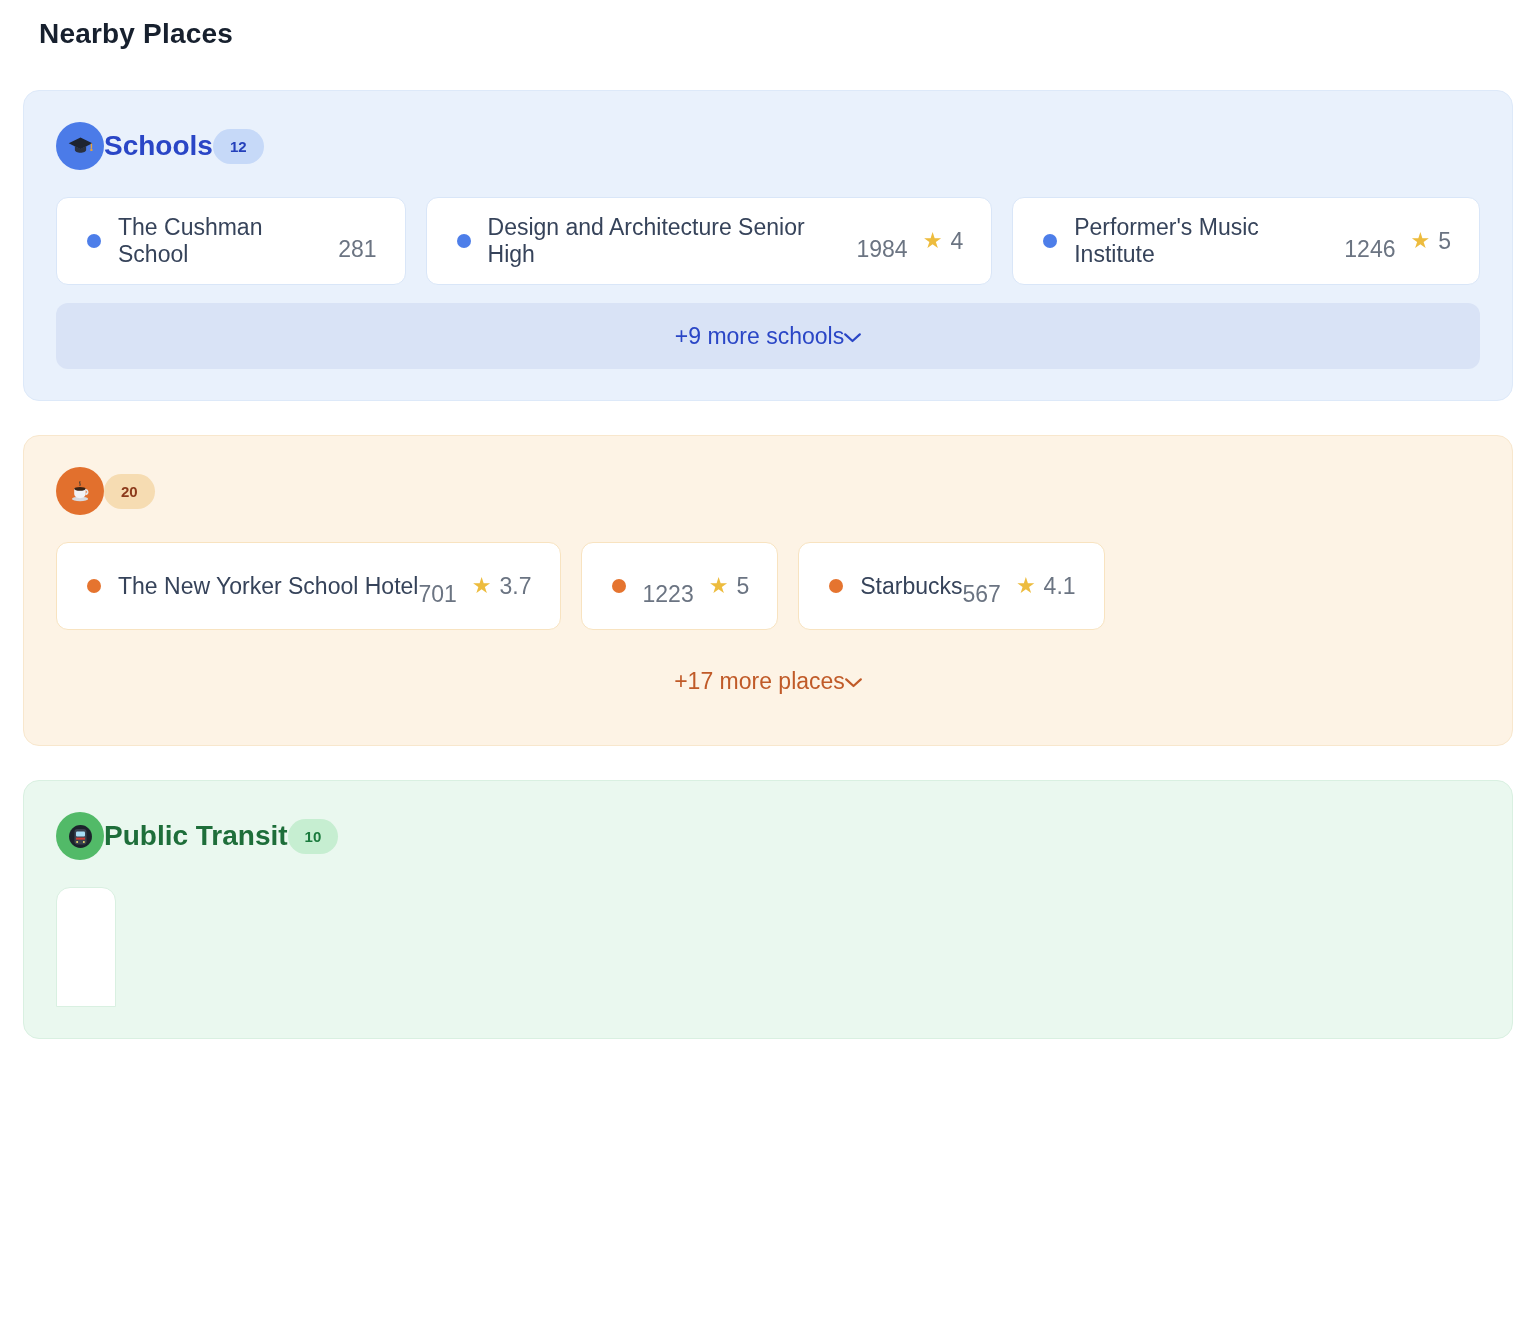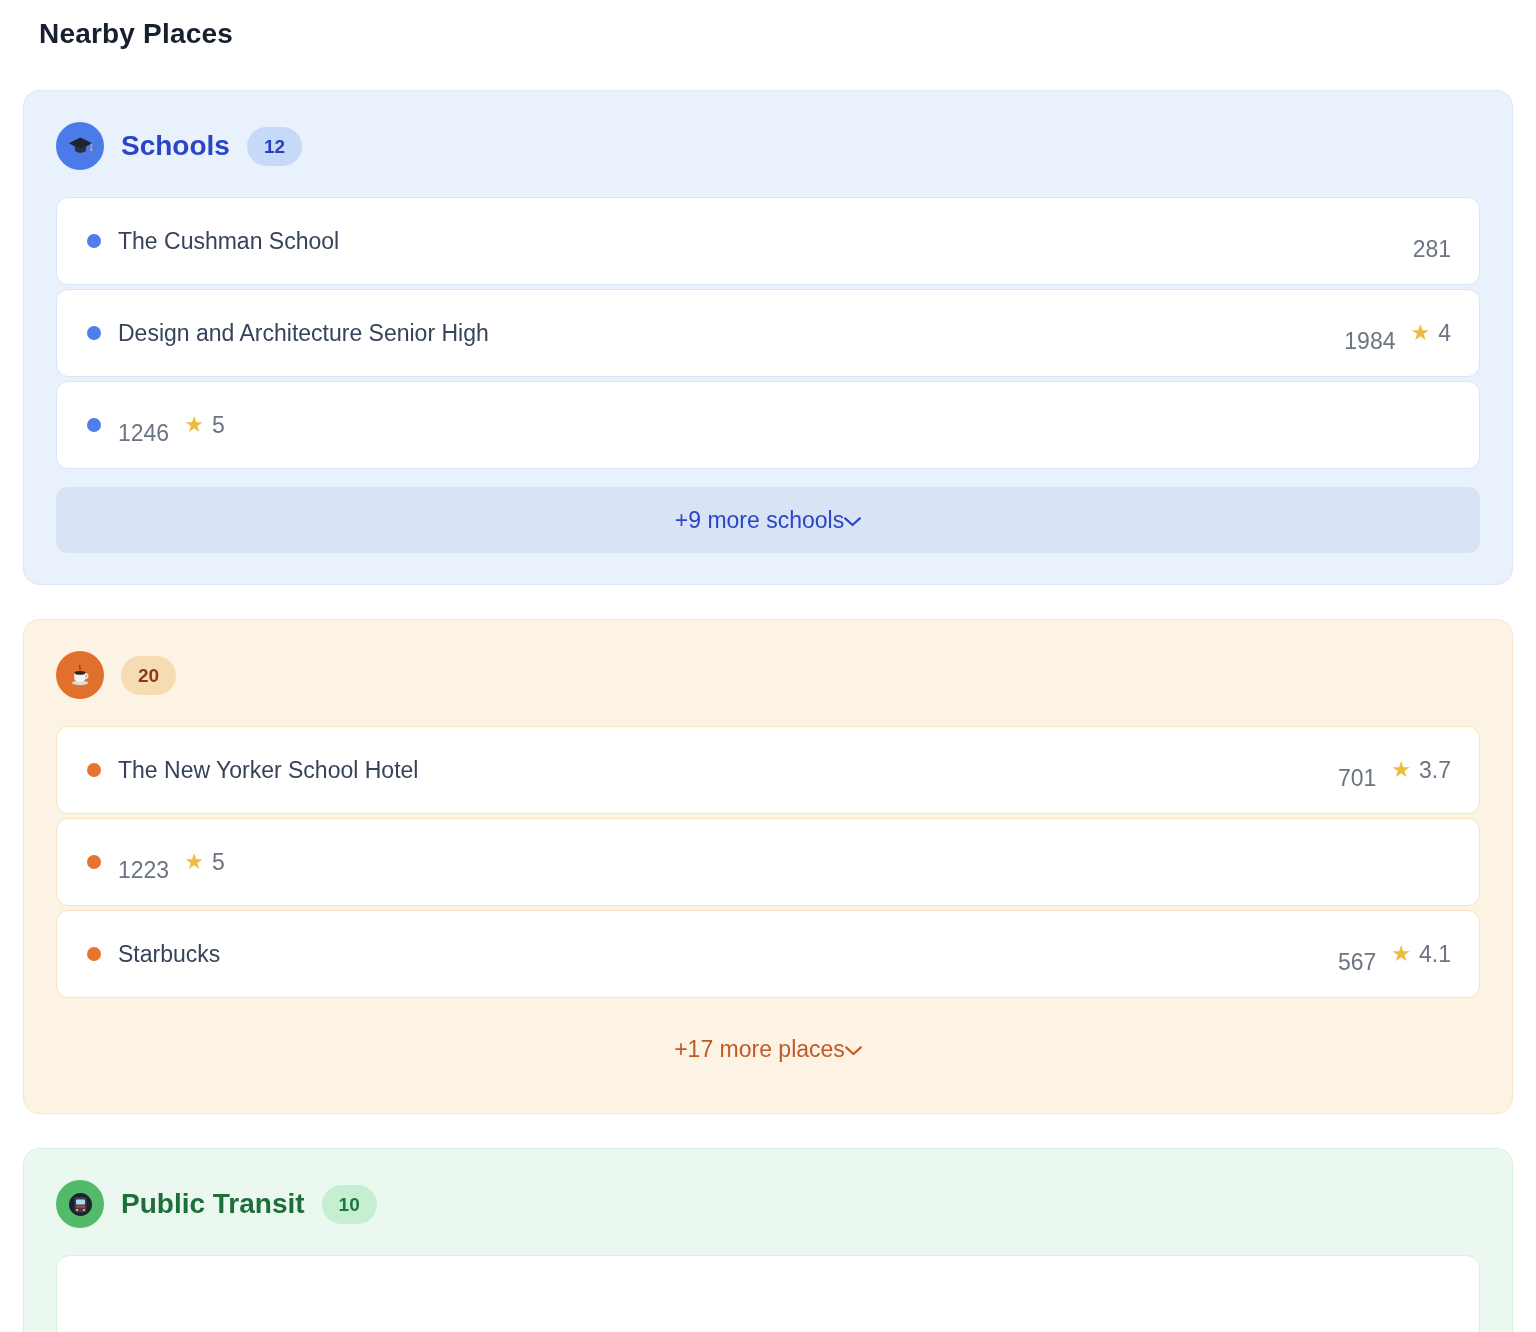--- a/index.html
+++ b/index.html
@@ -5,31 +5,31 @@
   * { margin:0; padding:0; box-sizing:border-box; }
   html,body { width:1536px; height:1332px; overflow:hidden; background:#ffffff; }
   body { font-family:"Liberation Sans", sans-serif; }
   .page { padding:18px 23px 0 23px; }
 
   .page-title { font-size:28px; font-weight:700; letter-spacing:.2px; margin-bottom:40px; }
 
   .section { border-radius:16px; padding:31px 32px; margin-bottom:34px;
              background:var(--sec-bg); border:1px solid var(--sec-border); }
 
-  .sec-header { display:flex; align-items:center; gap:17px; margin-bottom:27px; }
+  .sec-header { display:flex; align-items:center; margin-bottom:27px; }
   .sec-icon { width:48px; height:48px; border-radius:50%; flex:none;
               display:flex; align-items:center; justify-content:center;
               background:var(--icon-bg); }
   .sec-icon svg { width:27px; height:27px; display:block; }
   .sec-title { font-size:28px; font-weight:700; color:var(--title-color); }
   .sec-badge { background:var(--badge-bg); color:var(--badge-text);
-               font-size:19px; font-weight:700; line-height:1;
+               font-size:15px; font-weight:700; line-height:1;
                padding:10px 17px; border-radius:999px; }
 
-  .rows { display:flex; flex-direction:column; gap:4px; }
+  .rows { display:flex; gap:20px;align-items:center; }
   .row { background:#ffffff; border:1.5px solid var(--row-border); border-radius:12px;
          height:88px; display:flex; align-items:center; padding:0 28px 0 30px; cursor:pointer; }
   .bullet { width:14px; height:14px; border-radius:50%; background:var(--bullet); margin-right:17px; flex:none; }
   .row-name { flex:1; font-size:23px; font-weight:500; color:var(--text-primary); }
   .row-count { font-size:23px; color:var(--text-secondary);margin-top:16px; }
   .row-star { font-size:22px; color:var(--star-color); margin-left:15px; line-height:1; }
   .row-rating { font-size:23px; color:var(--text-secondary); margin-left:8px; }
   .row-star:empty, .row-rating:empty { display:none; }
 
   .more-btn { margin-top:18px; width:100%; height:66px; border:none; border-radius:12px;
@@ -69,20 +69,21 @@
       </div>
       <div class="row">
         <span class="bullet"></span>
         <span class="row-name">Design and Architecture Senior High</span>
         <span class="row-count">1984</span>
         <span class="row-star">★</span>
         <span class="row-rating">4</span>
       </div>
       <div class="row">
         <span class="bullet"></span>
+        <span class="row-name">Performer's Music Institute</span>
         <span class="row-count">1246</span>
         <span class="row-star">★</span>
         <span class="row-rating">5</span>
       </div>
     </div>
     <button class="more-btn">
       <span>+9 more schools</span>
       <svg class="chev" viewBox="0 0 14 8">
         <path d="M1 1l6 5.5L13 1" fill="none" stroke="currentColor" stroke-width="1.8" stroke-linecap="round" stroke-linejoin="round"></path>
       </svg>

